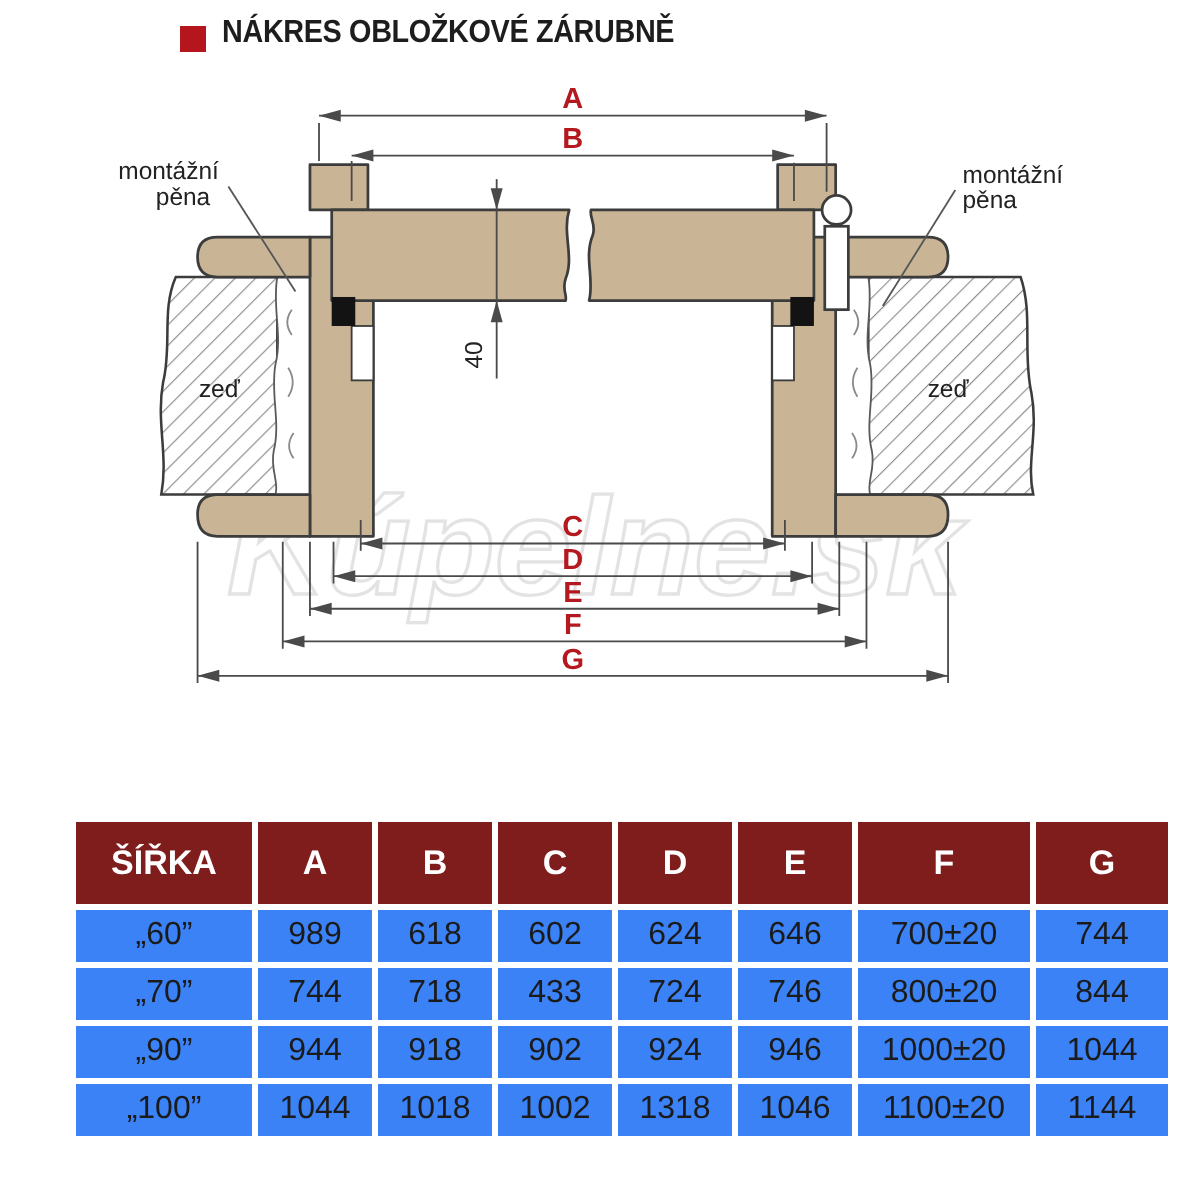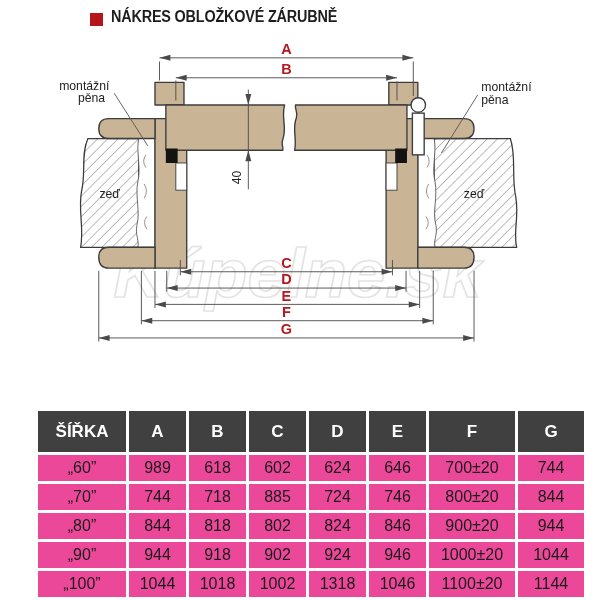--- a/index.html
+++ b/index.html
@@ -14,25 +14,25 @@
   .page-title{
     font-size:16px;font-weight:bold;color:#1d1d1d;margin:0;white-space:nowrap;
     transform:scaleX(.9);transform-origin:left center;letter-spacing:-.2px;
   }
   #diagram{position:absolute;left:0;top:37px;}
   .dims-table{
     position:absolute;left:35px;top:408px;width:535px;
     border-collapse:separate;border-spacing:3px;table-layout:fixed;
   }
   .dims-table th{
-    background:#404040;color:#ffffff;font-weight:bold;font-size:17px;
+    background:#7f1d1d;color:#ffffff;font-weight:bold;font-size:17px;
     height:41px;text-align:center;padding:0;
   }
   .dims-table td{
-    background:#ec4899;color:#1b1b1b;font-size:16px;height:26px;
+    background:#3b82f6;color:#1b1b1b;font-size:16px;height:26px;
     text-align:center;padding:0;white-space:nowrap;
   }
   col.w-sirka{width:88px;} col.w-std{width:57px;} col.w-f{width:86px;} col.w-g{width:66px;}
   svg text{font-family:"Liberation Sans",sans-serif;}
 </style>
 </head>
 <body>
 
 <div class="title-row">
   <span class="bullet"></span>
@@ -177,35 +177,25 @@
         <td>602</td>
         <td>624</td>
         <td>646</td>
         <td>700±20</td>
         <td>744</td>
       </tr>
       <tr>
         <td>„70”</td>
         <td>744</td>
         <td>718</td>
-        <td>885</td>
+        <td>433</td>
         <td>724</td>
         <td>746</td>
         <td>800±20</td>
         <td>844</td>
-      </tr>
-      <tr>
-        <td>„80”</td>
-        <td>844</td>
-        <td>818</td>
-        <td>802</td>
-        <td>824</td>
-        <td>846</td>
-        <td>900±20</td>
-        <td>944</td>
       </tr>
       <tr>
         <td>„90”</td>
         <td>944</td>
         <td>918</td>
         <td>902</td>
         <td>924</td>
         <td>946</td>
         <td>1000±20</td>
         <td>1044</td>

